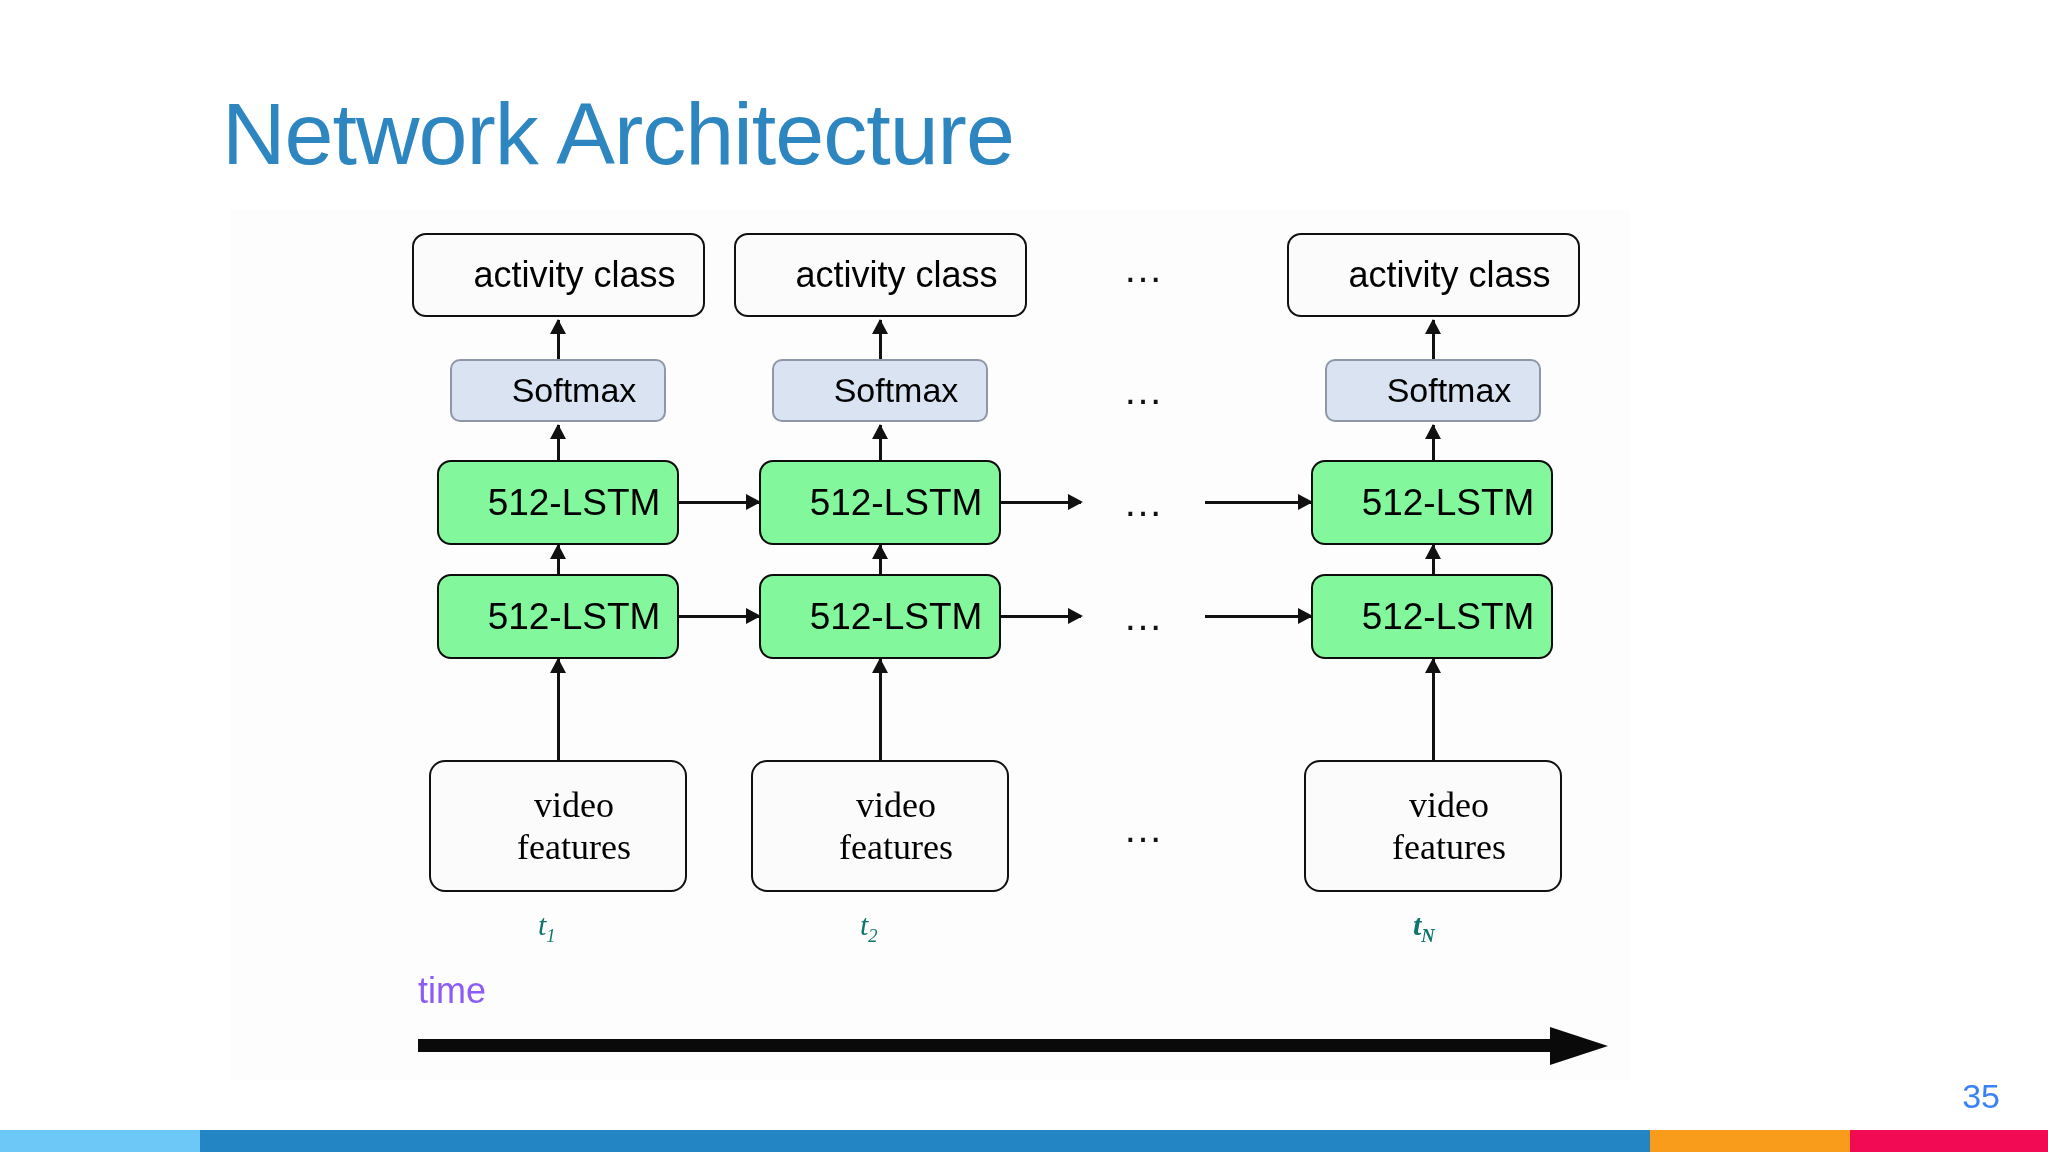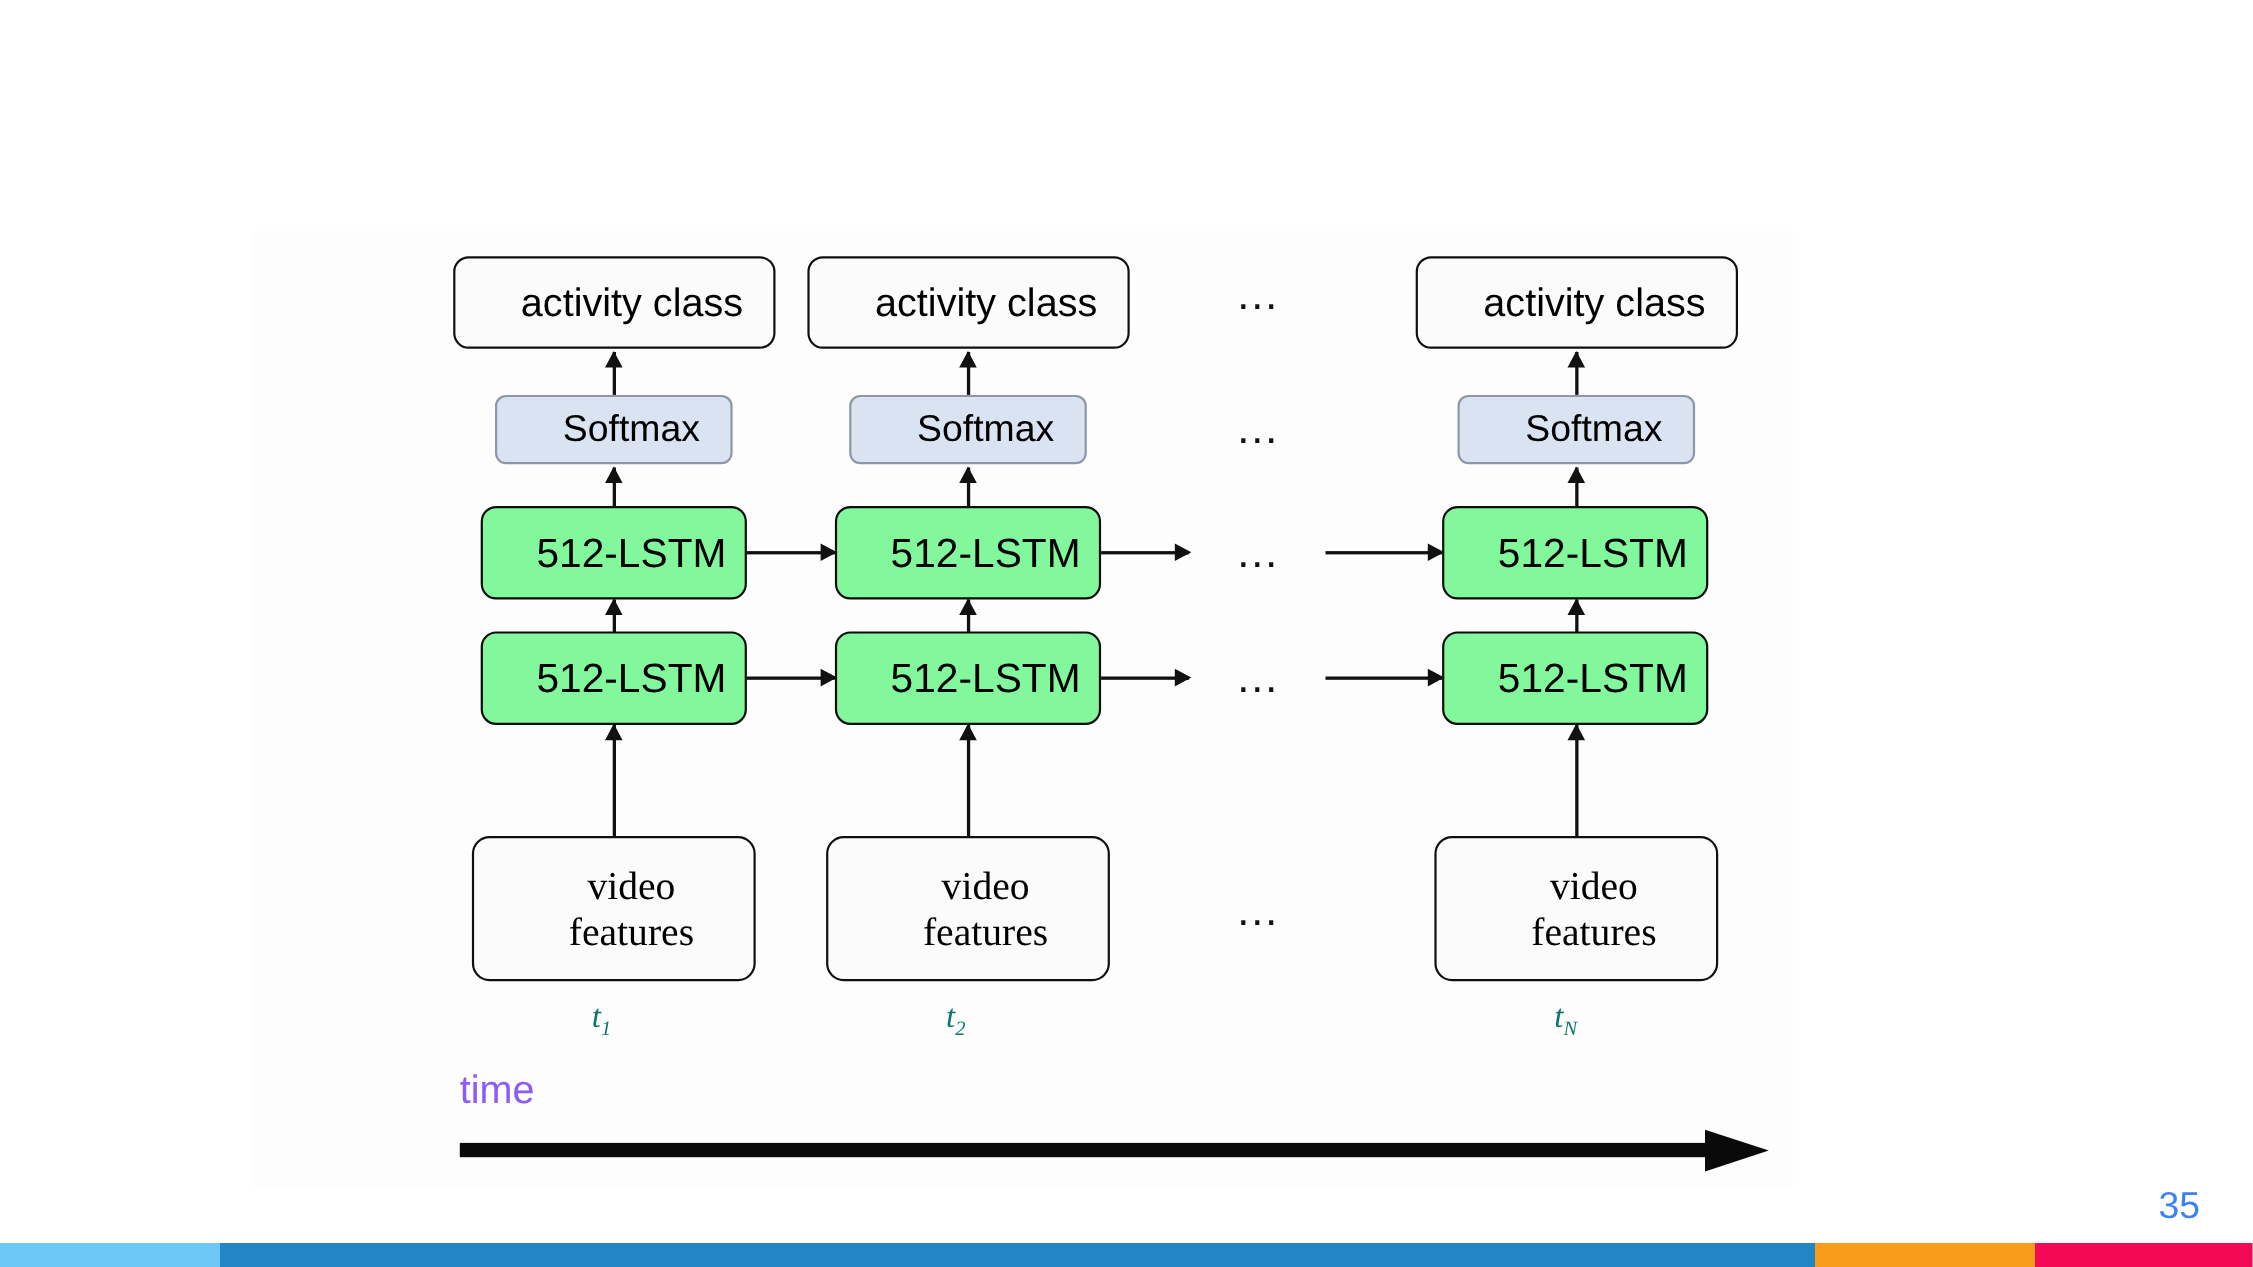--- a/index.html
+++ b/index.html
@@ -209,20 +209,21 @@
     height: 22px;
     display: flex;
   }
   #bottom-bar .seg { height: 100%; }
 </style>
 </head>
 <body>
 
 <div id="slide">
 
+  <div id="slide-title" style="color: rgb(46, 134, 193);">Network Architecture</div>
 
   <div id="diagram">
 
     <div class="node node-activity" style="left: 182px; top: 23px; background: rgb(251, 251, 251); border-color: rgb(16, 16, 16);">activity class</div>
 
     <div class="node node-activity" style="left: 504px; top: 23px; background: rgb(251, 251, 251); border-color: rgb(16, 16, 16);">activity class</div>
 
     <div class="ellipsis" style="left:893px; top:38px;">…</div>
 
     <div class="node node-activity" style="left: 1057px; top: 23px; background: rgb(251, 251, 251); border-color: rgb(16, 16, 16);">activity class</div>
@@ -287,21 +288,21 @@
 features</div>
 
     <div class="tlabel" style="left:308px; top:698px;">
       <span>t</span><sub>1</sub>
     </div>
 
     <div class="tlabel" style="left:630px; top:698px;">
       <span>t</span><sub>2</sub>
     </div>
 
-    <div class="tlabel" style="left:1183px; top:698px;">
+    <div class="tlabel" style="left:1183px; top:698px;font-weight:bold;">
       <span>t</span><sub>N</sub>
     </div>
 
     <div id="time-label" style="left:188px; top:760px;">time</div>
   </div>
 
   <div id="time-axis">
     <div class="shaft"></div>
     <div class="head"></div>
   </div>

